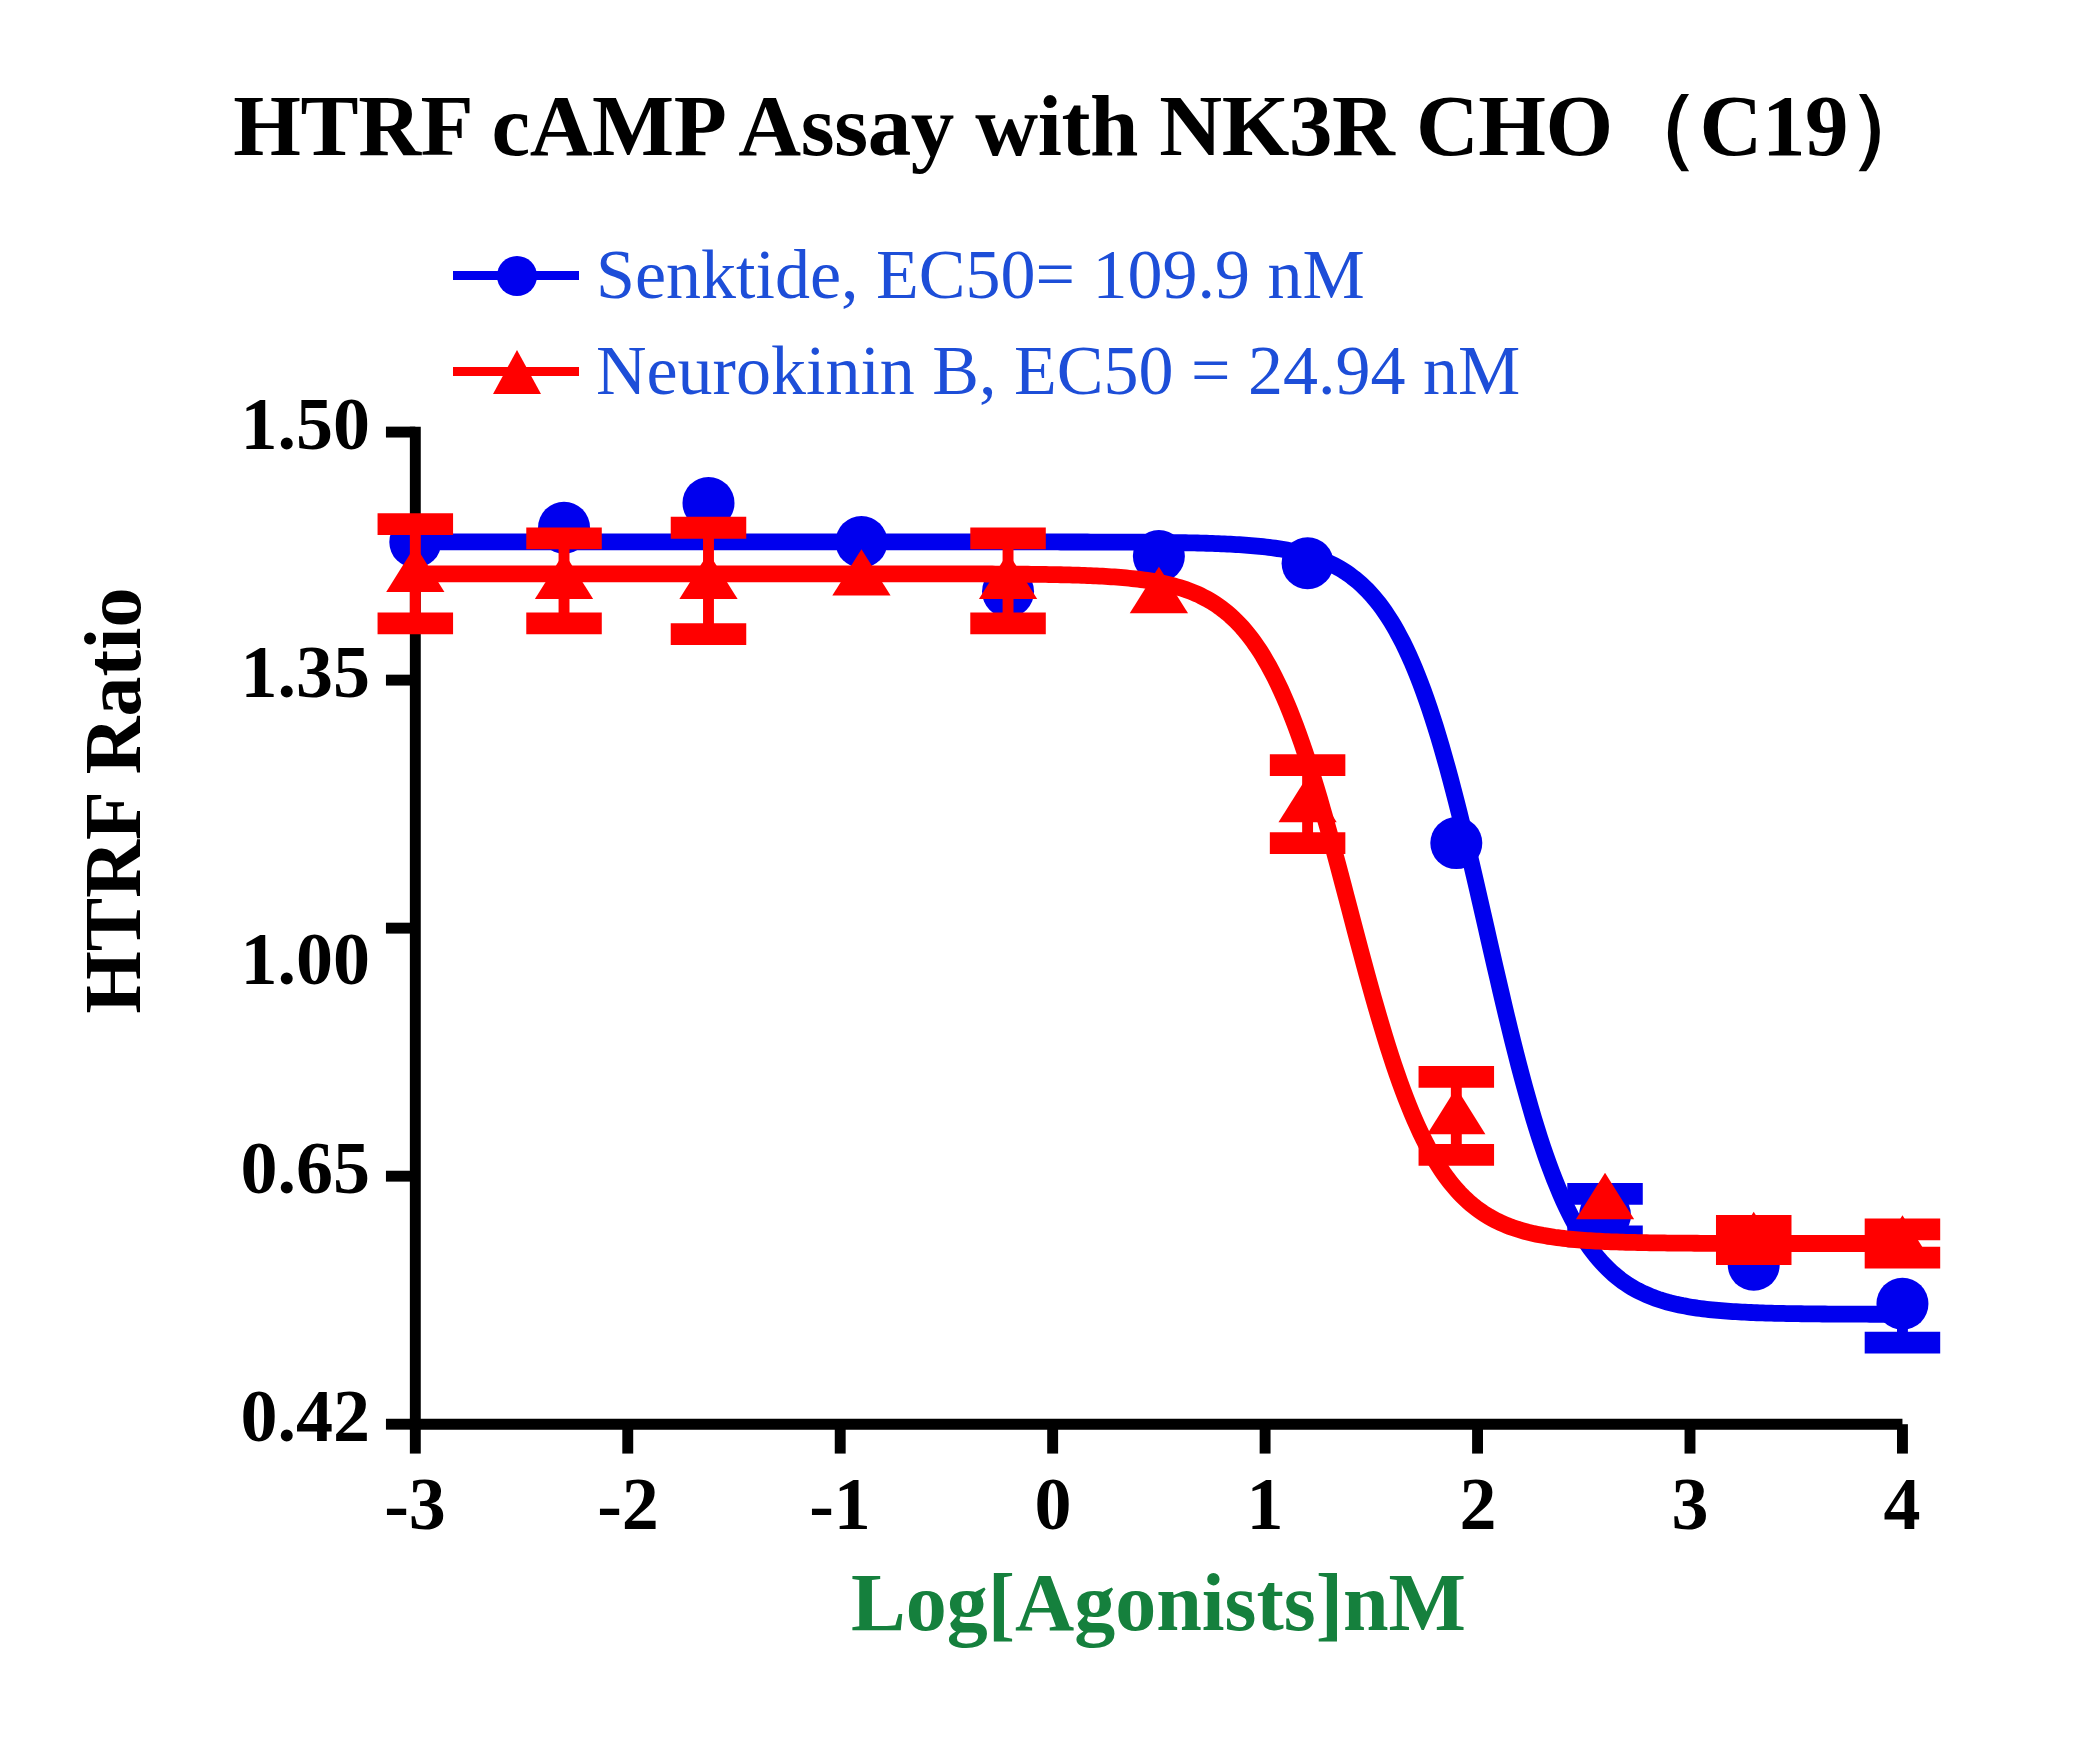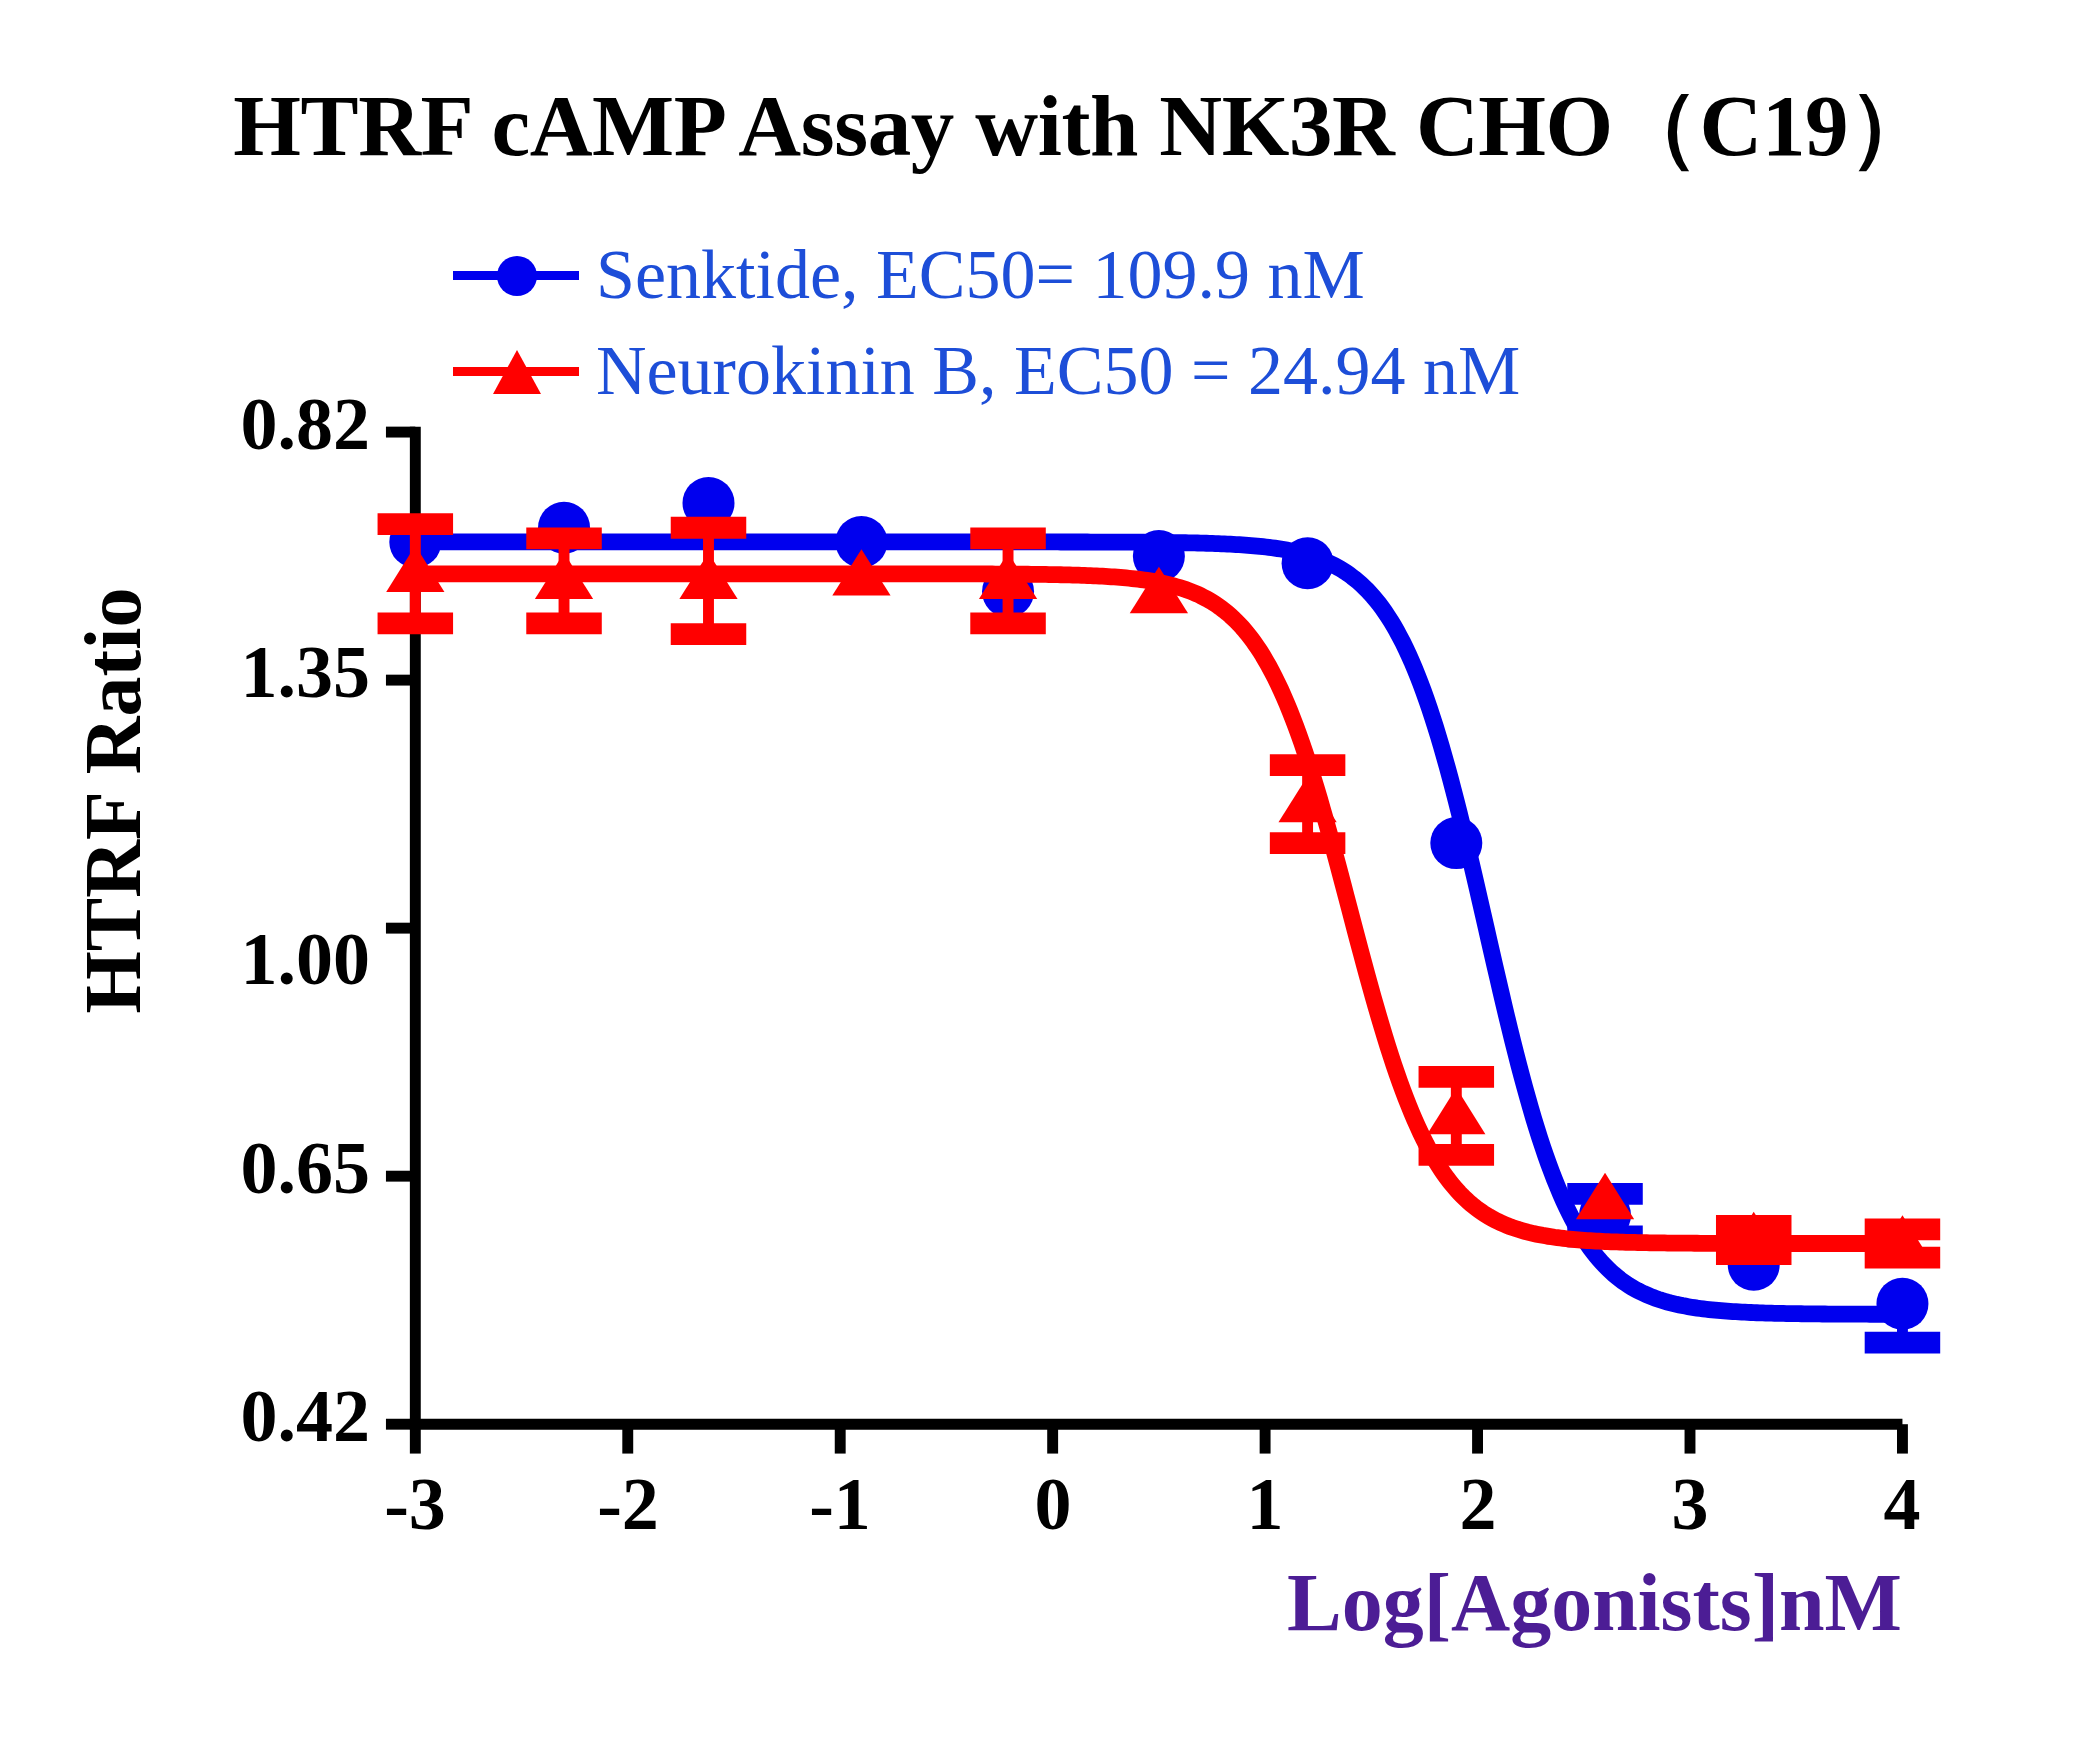--- a/index.html
+++ b/index.html
@@ -104,26 +104,26 @@
     transform-origin: center center;
     white-space: nowrap;
     font-family: "Liberation Serif", "DejaVu Serif", serif;
     color: #000;
   }
   .axis-label-x {
     position: absolute;
     left: 415px;
     top: 1556px;
     width: 1487px;
-    text-align: right;
+    text-align: center;
     font-size: 82px;
     font-weight: bold;
     white-space: nowrap;
     font-family: "Liberation Serif", "DejaVu Serif", serif;
-    color: #4c1d95;
+    color: #15803d;
   }
   .ytick-label {
     position: absolute;
     right: 2.1px;
     width: 294px;
     text-align: right;
     font-size: 74px;
     font-weight: bold;
     color: #000;
     font-family: "Liberation Serif", "DejaVu Serif", serif;
@@ -257,21 +257,21 @@
           <polygon points="2402.9357142857143,1317.48 2333.4957142857143,1428.15 2472.3757142857144,1428.15" fill="#ff0000"></polygon>
           <polygon points="2762.5,1351.2657142857142 2693.06,1461.9357142857143 2831.94,1461.9357142857143" fill="#ff0000"></polygon>
           <polygon points="3117,1849.605 3047.56,1960.275 3186.44,1960.275" fill="#ff0000"></polygon>
           <polygon points="3471.5000000000005,2592.8907142857142 3402.0600000000004,2703.5607142857143 3540.9400000000005,2703.5607142857143" fill="#ff0000"></polygon>
           <polygon points="3825.9999999999995,2795.605 3756.5599999999995,2906.275 3895.4399999999996,2906.275" fill="#ff0000"></polygon>
           <polygon points="4180.5,2888.5157142857142 4111.06,2999.1857142857143 4249.94,2999.1857142857143" fill="#ff0000"></polygon>
           <polygon points="4535,2896.9621428571427 4465.56,3007.6321428571428 4604.44,3007.6321428571428" fill="#ff0000"></polygon>
         </g>
       </svg>
     <div class="ytick-wrap" id="ytick-wrap">
-        <div class="ytick-label" style="left: 76px; top: 382px;">0.82</div>
+        <div class="ytick-label" style="left: 76px; top: 382px;">1.50</div>
         <div class="ytick-label" style="left: 76px; top: 630px;">1.35</div>
         <div class="ytick-label" style="left: 76px; top: 878px; margin-top: 39px;">1.00</div>
         <div class="ytick-label" style="left: 76px; top: 1126px;">0.65</div>
         <div class="ytick-label" style="left: 76px; top: 1374px;">0.42</div>
       </div>
     <div class="xtick-wrap" id="xtick-wrap">
         <div class="xtick-label" style="left: 352px; top: 1462px;">-3</div>
         <div class="xtick-label" style="left: 565px; top: 1462px;">-2</div>
         <div class="xtick-label" style="left: 777px; top: 1462px;">-1</div>
         <div class="xtick-label" style="left: 990px; top: 1462px;">0</div>

